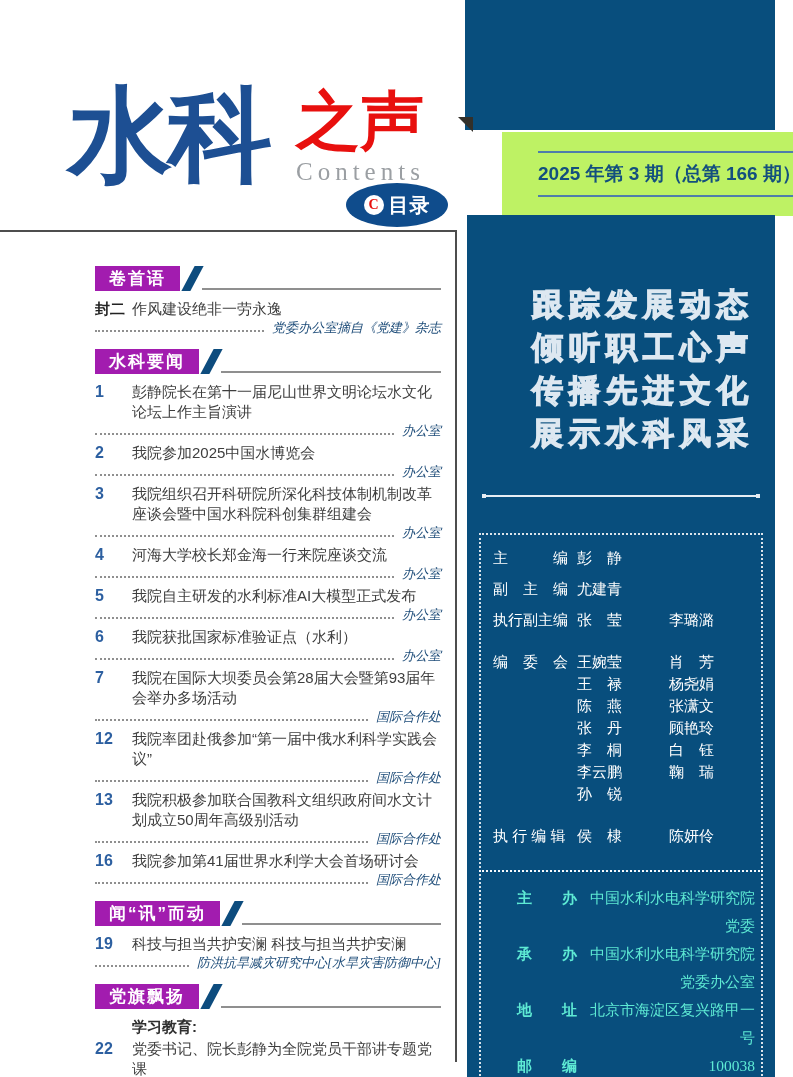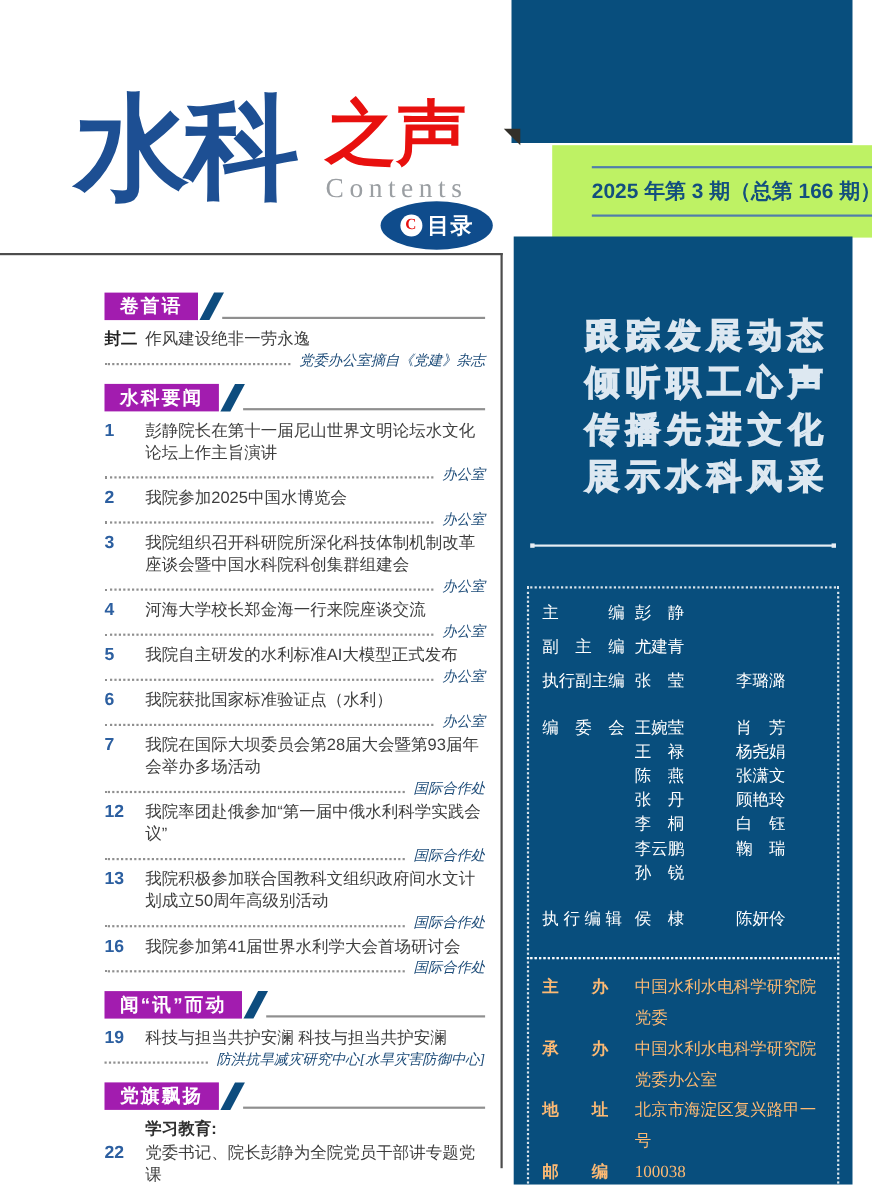--- a/index.html
+++ b/index.html
@@ -47,21 +47,21 @@
 
   .mh-wrap{position:absolute;left:12px;top:318px;width:284px;box-sizing:border-box;}
   .mh-box{border:2px dotted rgba(255,255,255,.85);padding:12px 6px 14px 12px;box-sizing:border-box;}
   .mh-box.second{margin-top:-2px;}
   .mh-row{display:flex;color:#ffffff;font-size:15px;margin-bottom:9px;}
   .mh-row.gap{margin-top:20px;}
   .mh-label{width:84px;flex:none;font-weight:normal;white-space:pre;line-height:22px;}
   .mh-names{flex:1;}
   .mh-line{line-height:22px;white-space:nowrap;}
   .mh-line .n1{display:inline-block;min-width:92px;}
-  .pub-row{display:flex;color:#fdba74;font-size:15px;line-height:28px;}
+  .pub-row{display:flex;color:#5eead4;font-size:15px;line-height:28px;text-align:right;}
   .pub-label{width:84px;flex:none;font-weight:bold;white-space:pre;}
   .pub-value{flex:1;max-width:198px;}
   .pub-value.serif{font-family:"Liberation Serif",serif;font-size:15.5px;}
 
   
   .toc{position:absolute;left:95px;top:266px;width:346px;}
   .sec{margin-bottom:13px;}
   .sec-head{display:flex;align-items:stretch;height:25px;margin-bottom:8px;}
   .sec-box{background:#a21caf;color:#ffffff;font-size:17px;font-weight:bold;
     padding:0 14px;letter-spacing:2px;display:flex;align-items:center;}

